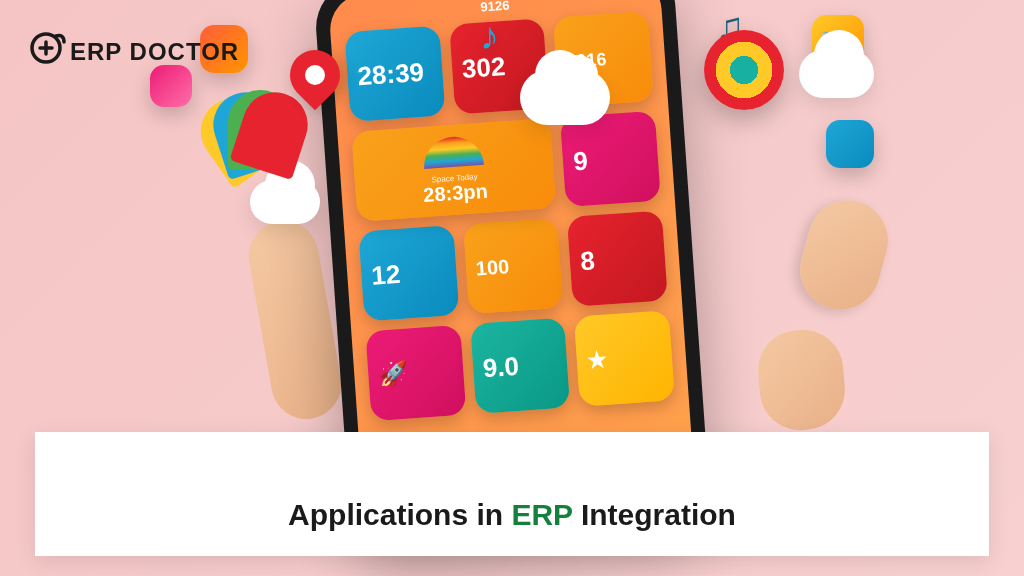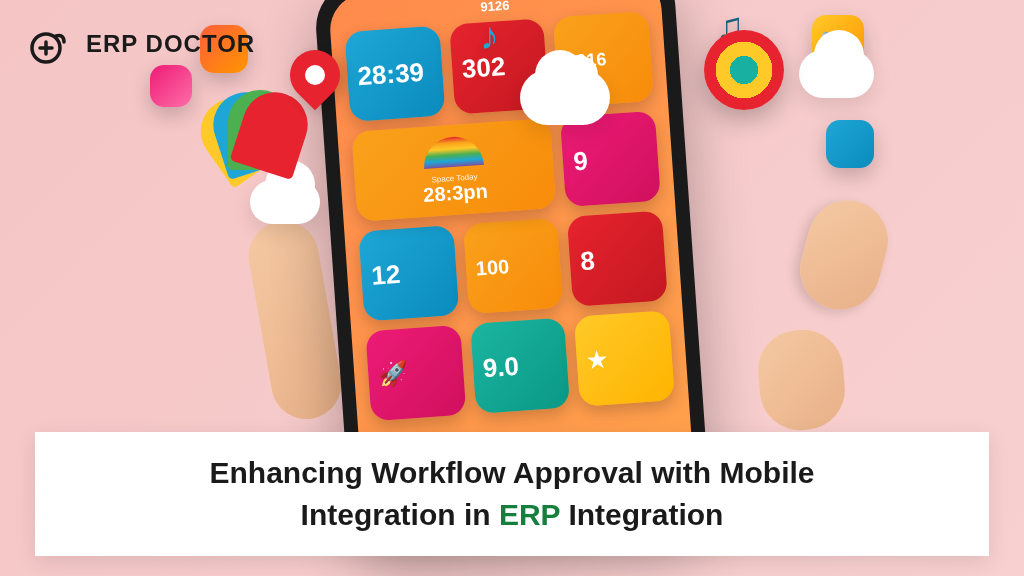--- a/index.html
+++ b/index.html
@@ -10,22 +10,22 @@
       position: relative;
       overflow: hidden;
       font-family: -apple-system, BlinkMacSystemFont, "Segoe UI", sans-serif;
     }
     
     .logo {
       position: absolute;
       top: 30px;
       left: 30px;
       display: flex;
-      align-items: flex-start;
-      gap: 20px;
+      align-items: flex-end;
+      gap: 4px;
       z-index: 20;
     }
     .logo-icon {
       width: 36px;
       height: 36px;
       position: relative;
     }
     .logo-text {
       font-size: 24px;
       font-weight: 800;
@@ -328,16 +328,16 @@
 <div class="floating-icon" style="top:25px; left:200px; width:48px; height:48px; background:linear-gradient(135deg,#ff5e3a,#ff9500)"></div>
 <div class="floating-icon" style="top:65px; left:150px; width:42px; height:42px; background:linear-gradient(135deg,#ed1b76,#ff6ea8)"></div>
 <div class="floating-icon" style="top:15px; right:160px; width:52px; height:52px; background:linear-gradient(135deg,#ffc928,#ff9500); display:flex;align-items:center;justify-content:center;font-size:28px">📷</div>
 <div class="floating-icon" style="top:120px; right:150px; width:48px; height:48px; background:linear-gradient(135deg,#1ea7d6,#0a8bbd)"></div>
 
 <div class="thumb"></div>
 <div class="thumb2"></div>
 
 <div class="caption-box">
   <div class="caption-text">
-    <span>Enhancing Workflow Approval with Mobile</span><br>
-    <span>Integration in </span><span class="caption-highlight">ERP</span><span> Integration</span>
+    <br>
+    <span>Applications in </span><span class="caption-highlight">ERP</span><span> Integration</span>
   </div>
 </div>
 
 </body></html>

